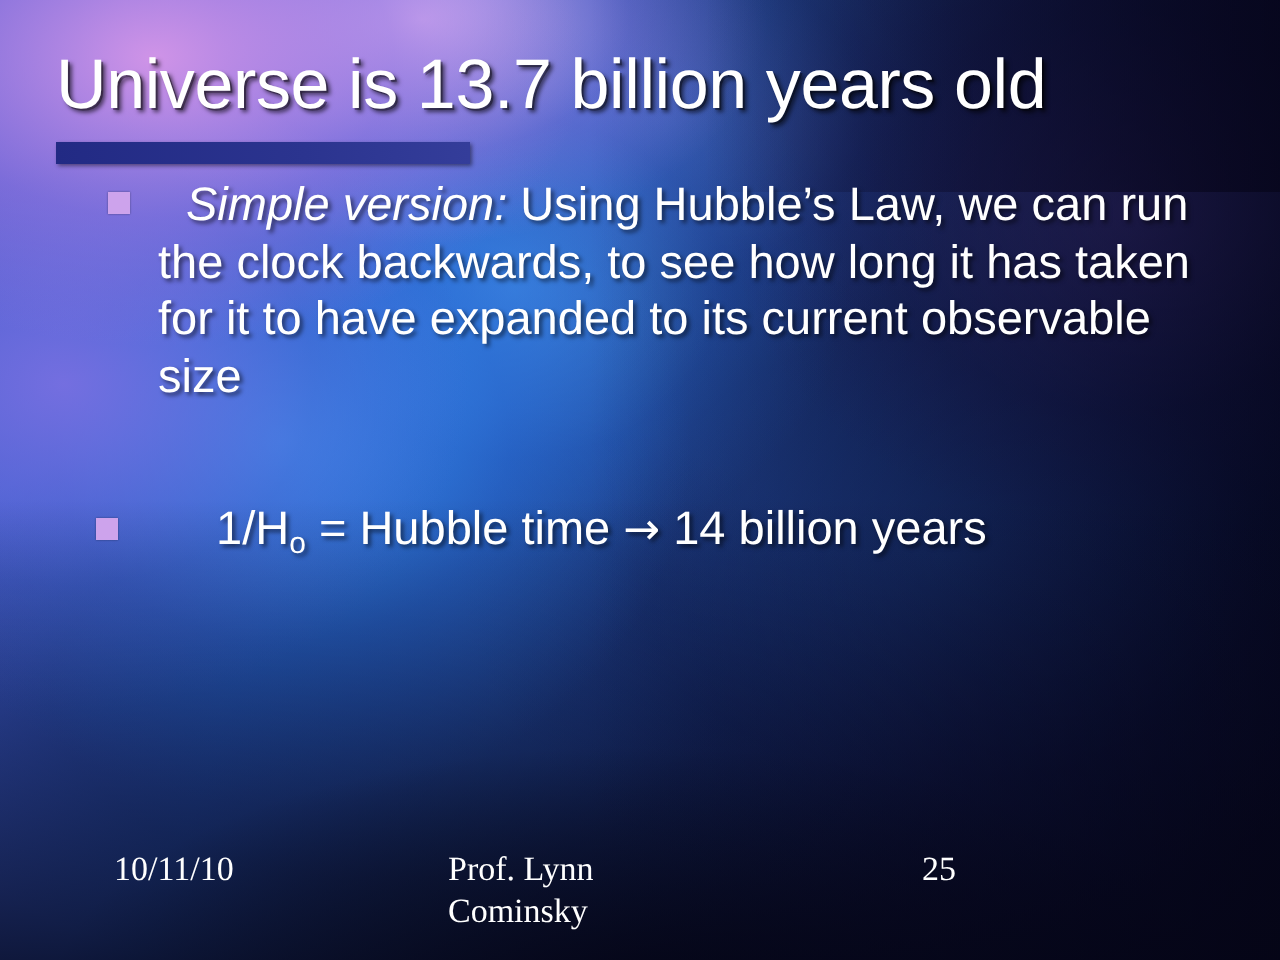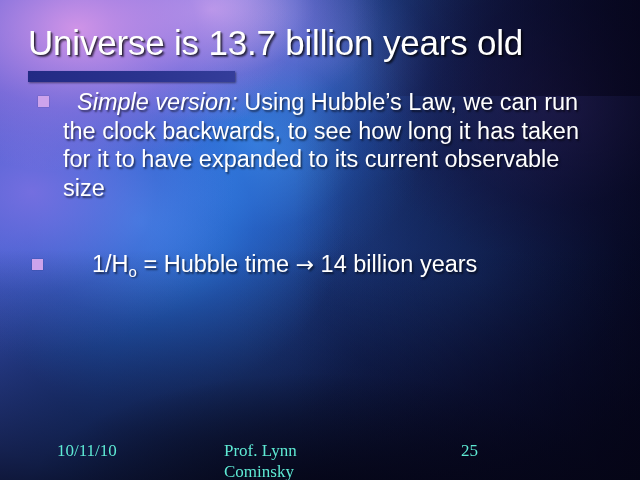--- a/index.html
+++ b/index.html
@@ -58,21 +58,21 @@
     position: absolute;
     left: 28px; top: 71px;
     width: 207px; height: 11px;
     background: linear-gradient(to right, #222a84 0%, #2b348f 60%, #343d9a 100%);
     box-shadow: 1px 1px 2px rgba(0,0,0,0.45);
   }
 
   
   #body {
     position: absolute;
-    left: 0; top: 88px; width: 620px;
+    left: 16px; top: 88px; width: 620px;
   }
   .bullet {
     position: relative;
     color: #ffffff;
     text-shadow: 1.5px 1.5px 2px rgba(0,0,0,0.55);
   }
   .marker {
     position: absolute;
     width: 11px; height: 11px;
     background: #cda3ec;
@@ -97,23 +97,23 @@
   .b4 { margin-top: 8px; }
 
   .ital { font-style: italic; }
   .sub  { font-size: 15px; vertical-align: -0.30em; }
   .sup  { font-size: 15px; vertical-align: 0.48em; }
   .arrow { font-family: "DejaVu Sans", sans-serif; font-size: 22px; }
 
   
   #footer {
     position: absolute;
-    left: 0; bottom: 0; width: 640px; height: 48px;
+    left: 0; bottom: 16px; width: 640px; height: 48px;
     font-family: "Liberation Serif", serif;
-    color: #5eead4;
+    color: #ffffff;
     font-size: 17px;
   }
   .foot-cell { position: absolute; top: 8px; line-height: 21px; }
   #foot-date  { left: 57px; }
   #foot-name  { left: 224px; width: 170px; text-align: left; }
   #foot-num   { left: 461px; }
   #foot-name .l2 { display: block; }
 </style>
 </head>
 <body>

